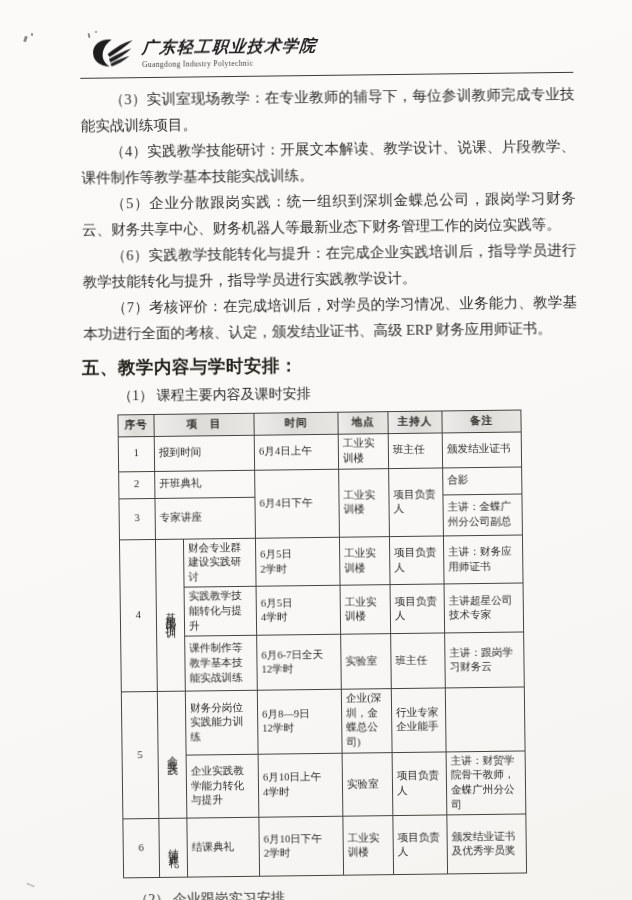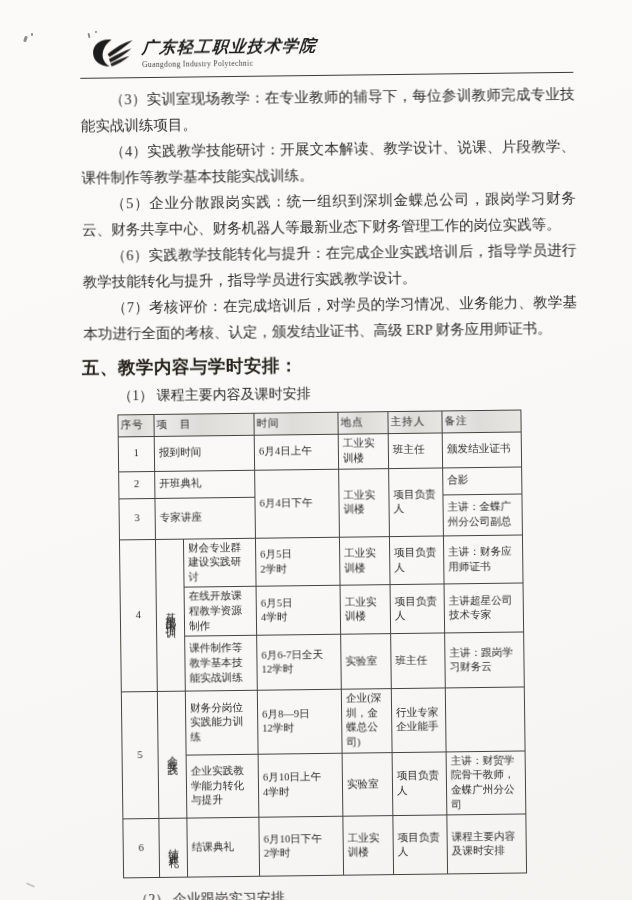--- a/index.html
+++ b/index.html
@@ -54,21 +54,21 @@
   table.sched{
     border-collapse:collapse;table-layout:fixed;
     margin-left:33px;width:403px;
     font-size:10.6px;line-height:1.38;color:#2b2a27;
   }
   table.sched th,table.sched td{
     border:1px solid #46443f;padding:2px 4px;vertical-align:middle;
     word-break:break-all;
   }
   table.sched th{
-    font-weight:normal;text-align:left;padding:3px 2px;
+    font-weight:bold;text-align:center;padding:3px 2px;
     background:linear-gradient(90deg,#edecea 0%,#dddcd9 45%,#e7e6e3 100%);
     letter-spacing:1px;
   }
   td.c{text-align:center;}
   td.item{text-align:left;}
   .preline{white-space:pre-line;}
   .vert{
     writing-mode:vertical-rl;text-orientation:upright;
     letter-spacing:3px;margin:0 auto;line-height:1.1;
   }
@@ -159,21 +159,21 @@
             <td class="c" rowspan="3">4</td>
             <td class="c" rowspan="3"><span class="vert">基地集中培训</span></td>
             <td class="item">财会专业群建设实践研讨</td>
             <td class="preline">6月5日
 2学时</td>
             <td>工业实训楼</td>
             <td>项目负责人</td>
             <td>主讲：财务应用师证书</td>
           </tr>
           <tr class="h4b">
-            <td class="item">在线开放课程教学资源制作</td>
+            <td class="item">实践教学技能转化与提升</td>
             <td class="preline">6月5日
 4学时</td>
             <td>工业实训楼</td>
             <td>项目负责人</td>
             <td>主讲超星公司技术专家</td>
           </tr>
           <tr class="h4c">
             <td class="item">课件制作等教学基本技能实战训练</td>
             <td class="preline">6月6-7日全天
 12学时</td>
@@ -201,21 +201,21 @@
             <td>主讲：财贸学院骨干教师，金蝶广州分公司</td>
           </tr>
           <tr class="h6">
             <td class="c">6</td>
             <td class="c"><span class="vert">结课典礼</span></td>
             <td class="item">结课典礼</td>
             <td class="preline">6月10日下午
 2学时</td>
             <td>工业实训楼</td>
             <td>项目负责人</td>
-            <td>课程主要内容及课时安排</td>
+            <td>颁发结业证书及优秀学员奖</td>
           </tr>
         </tbody>
       </table>
 
       <div class="subitem last">（2） 企业跟岗实习安排</div>
     </main>
   </div>
 </div>
 
 </body></html>

